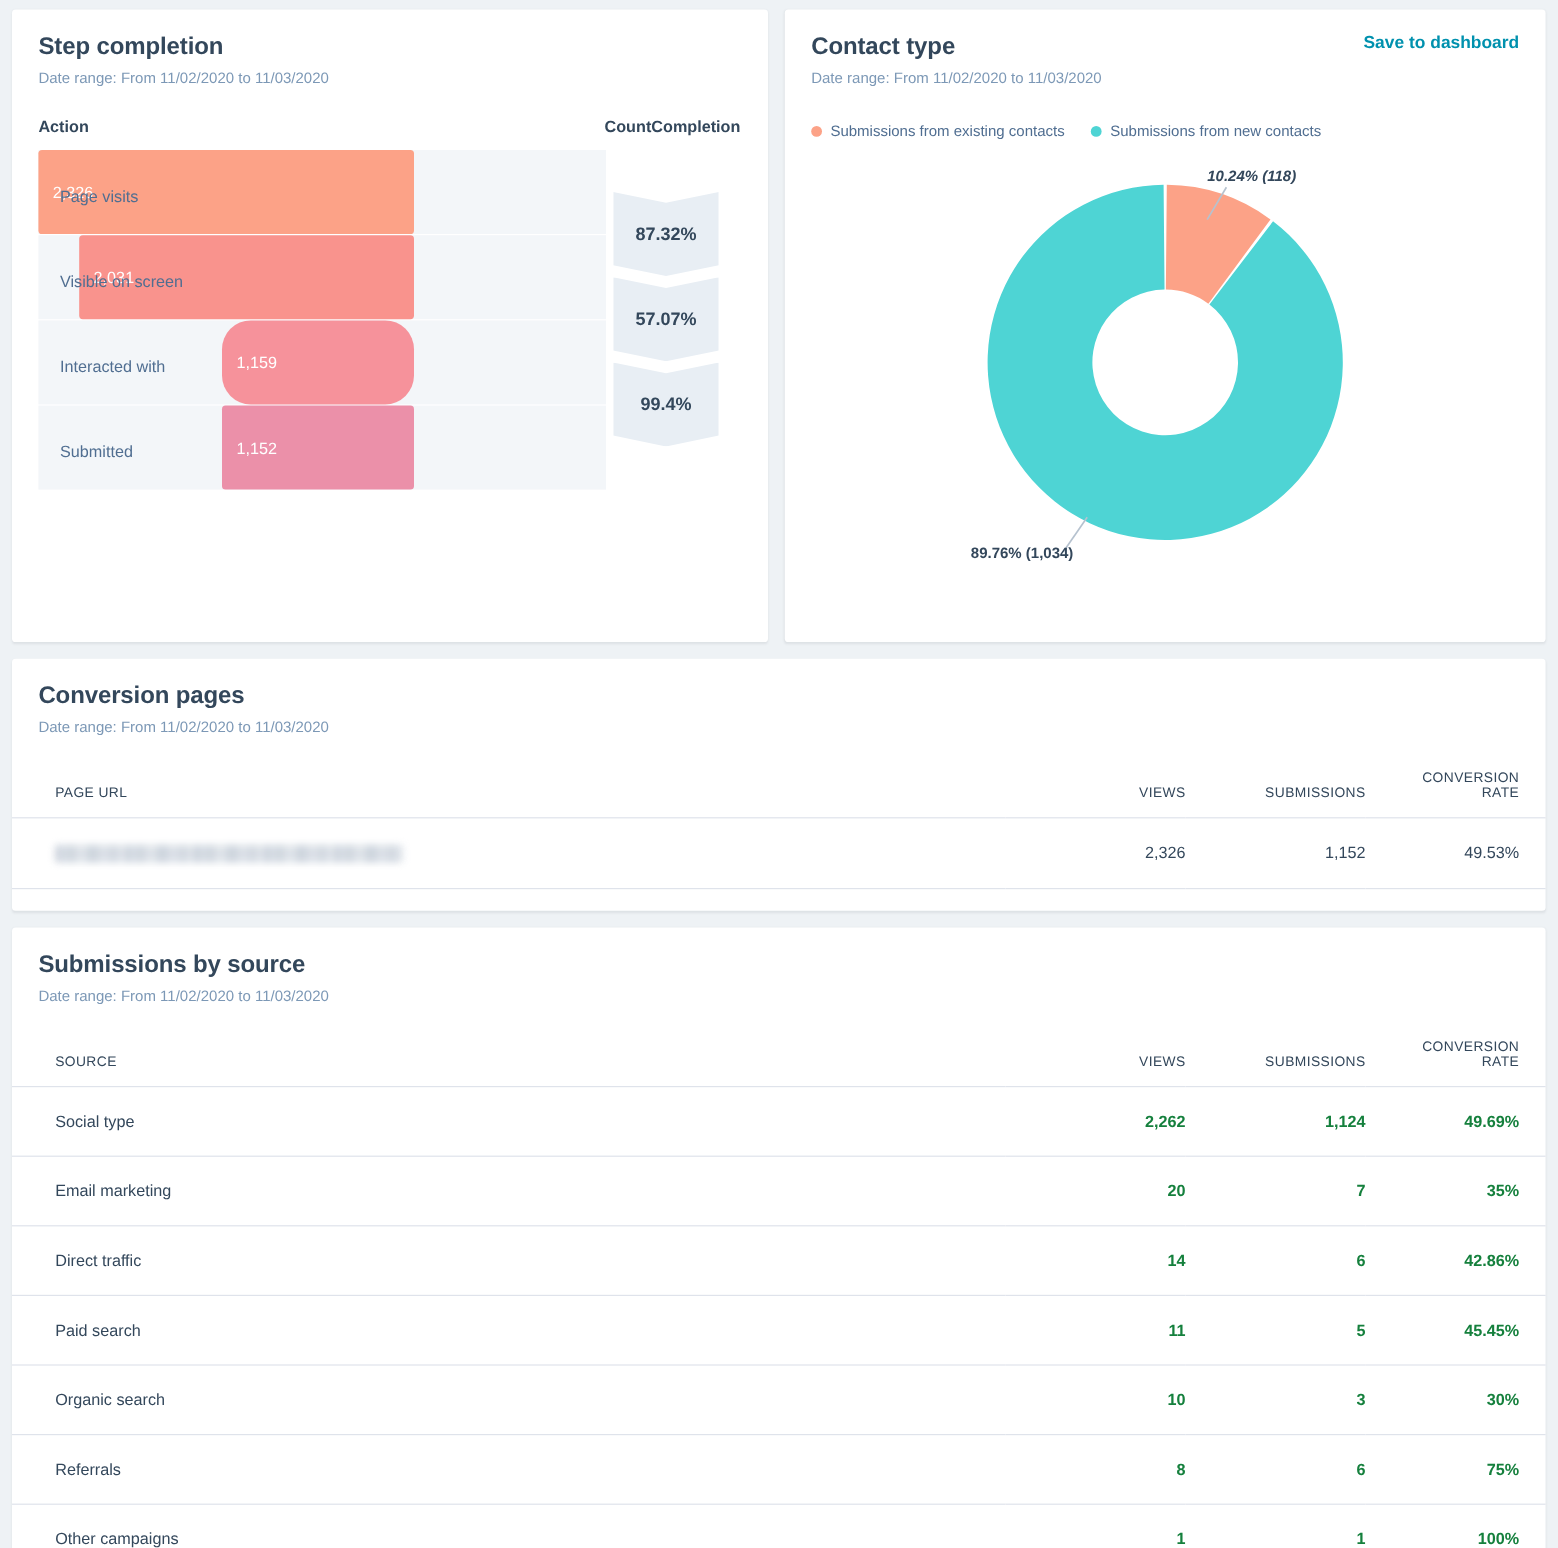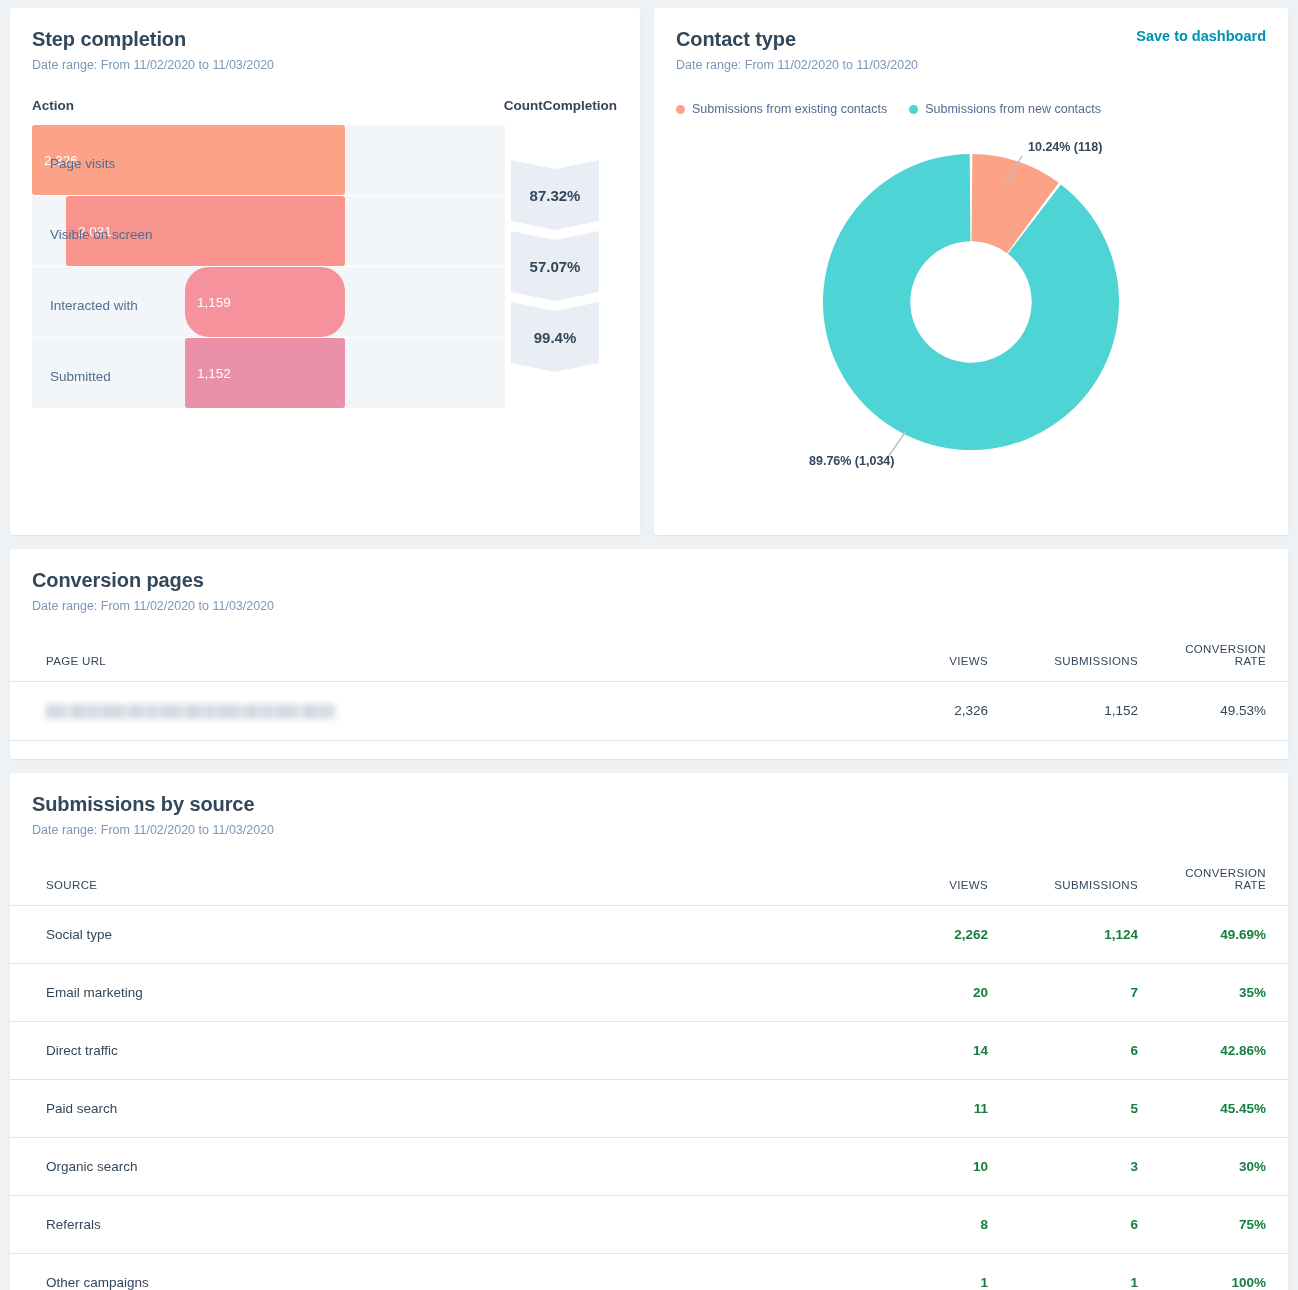--- a/index.html
+++ b/index.html
@@ -78,21 +78,21 @@
   .legend { display: flex; gap: 22px; padding: 0 22px; margin-top: 30px; }
   .legend-item { display: flex; align-items: center; gap: 7px; }
   .legend-dot { width: 9px; height: 9px; border-radius: 50%; display: block; }
   .legend-text { font-size: 12.5px; color: #506e91; }
 
   .donut-wrap { position: relative; height: 390px; margin-top: 6px; }
   .donut-label {
     position: absolute; font-size: 12.5px; font-weight: bold; color: #33475b;
     white-space: nowrap;
   }
-  .dl-top { left: 374px; top: 18px; }
+  .dl-top { left: 352px; top: 18px; font-style: italic; }
   .dl-bot { left: 155px; top: 332px; }
 
   
   .tbl { width: 100%; border-collapse: collapse; margin-top: 30px; }
   .tbl th {
     font-size: 11.5px; color: #33475b; font-weight: normal;
     letter-spacing: 0.35px; padding: 0 0 14px 0; vertical-align: bottom;
     border-bottom: 1px solid #dfe3eb;
   }
   .tbl td {

